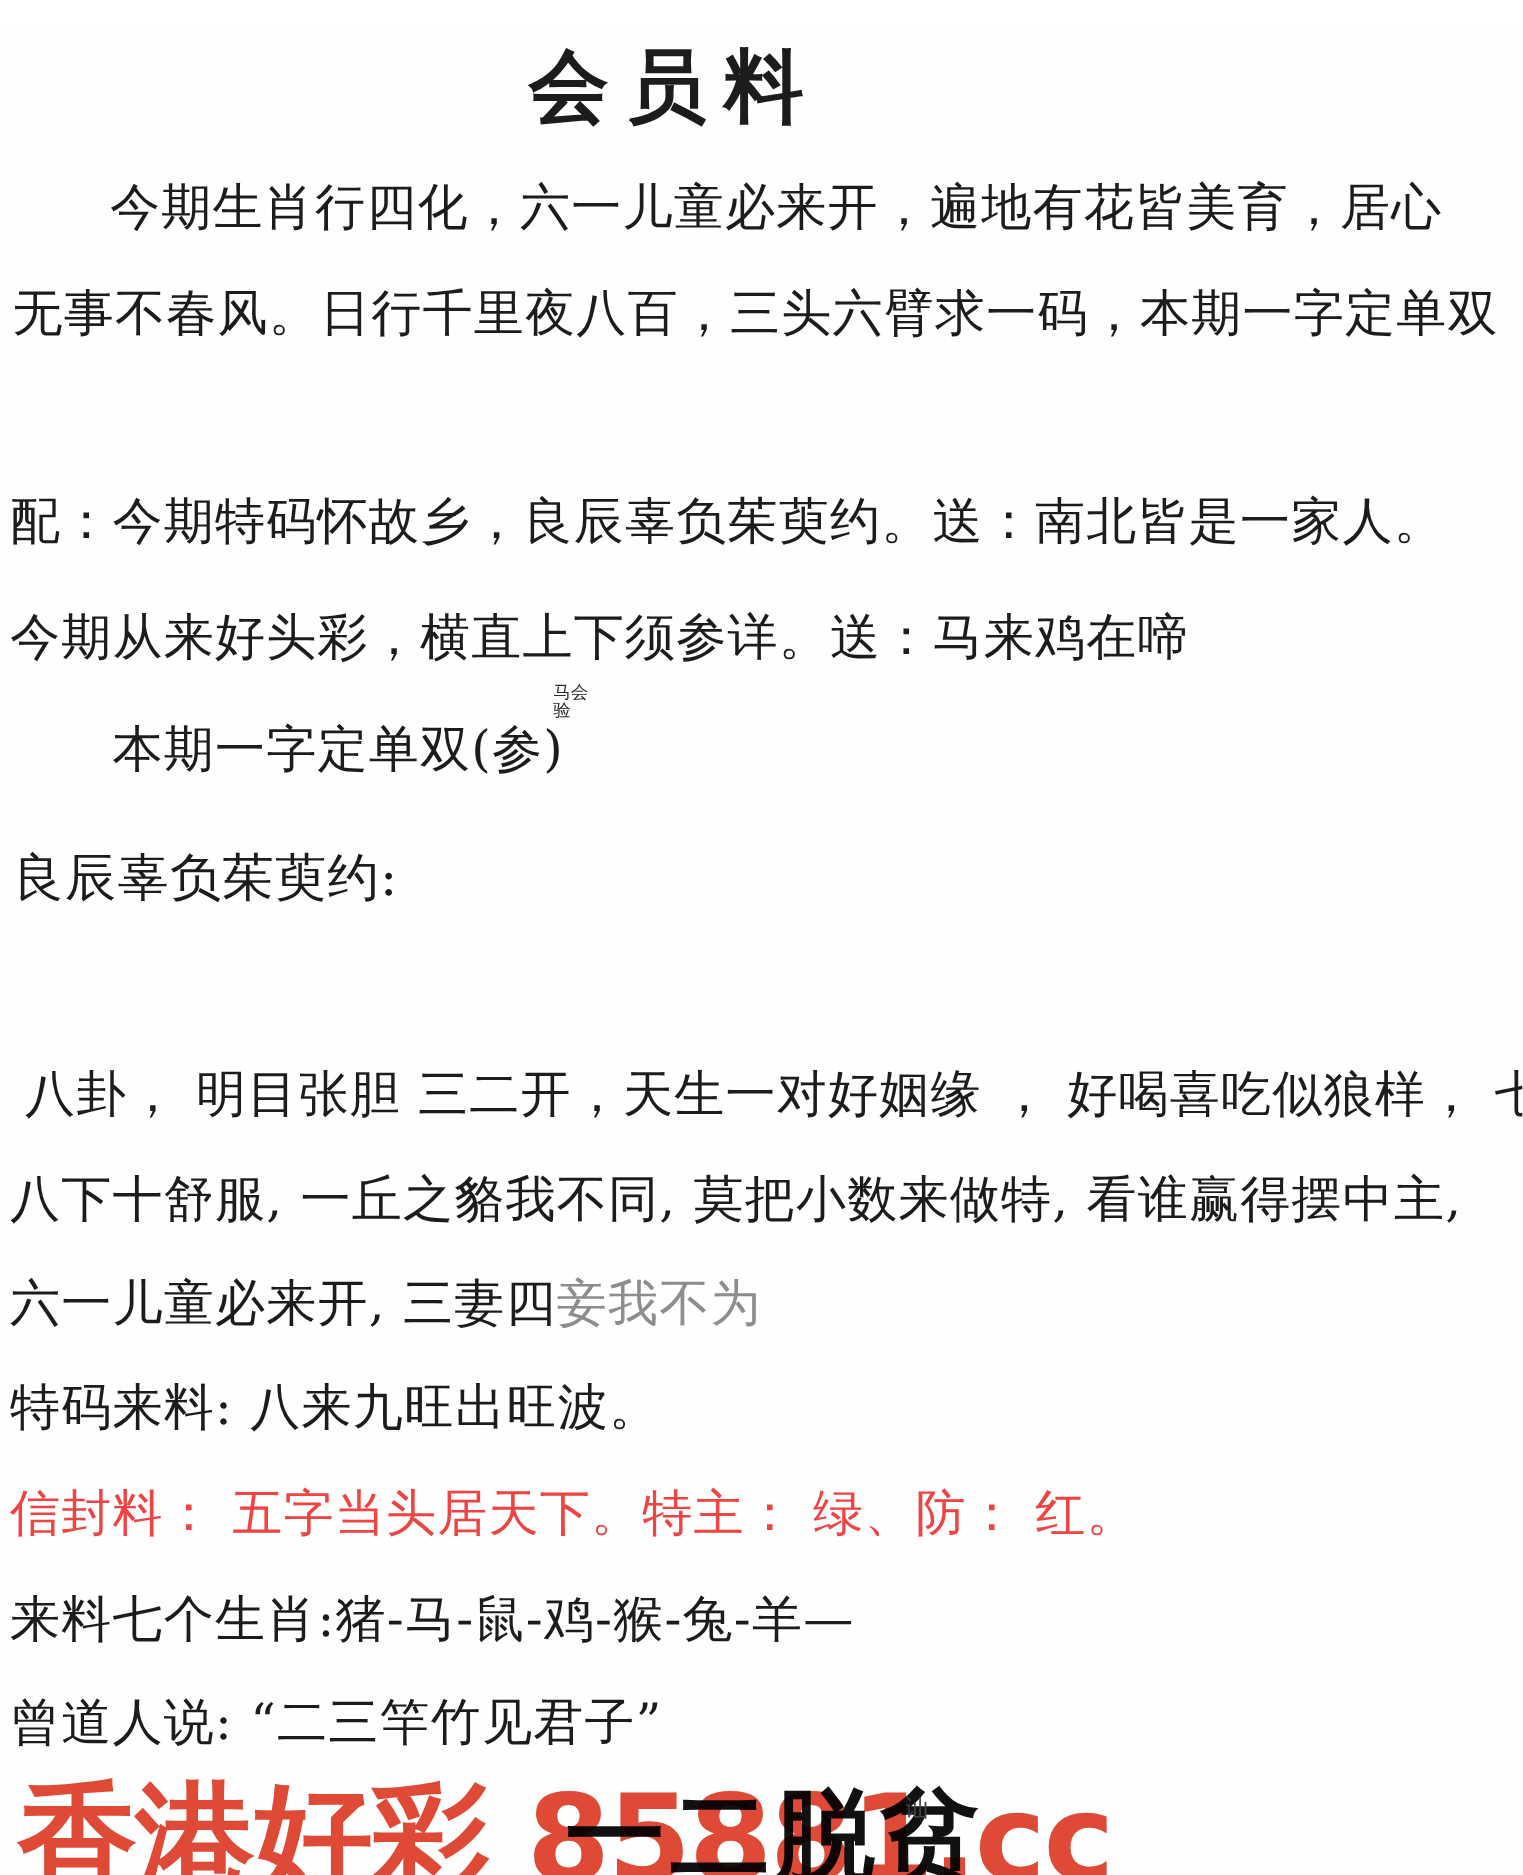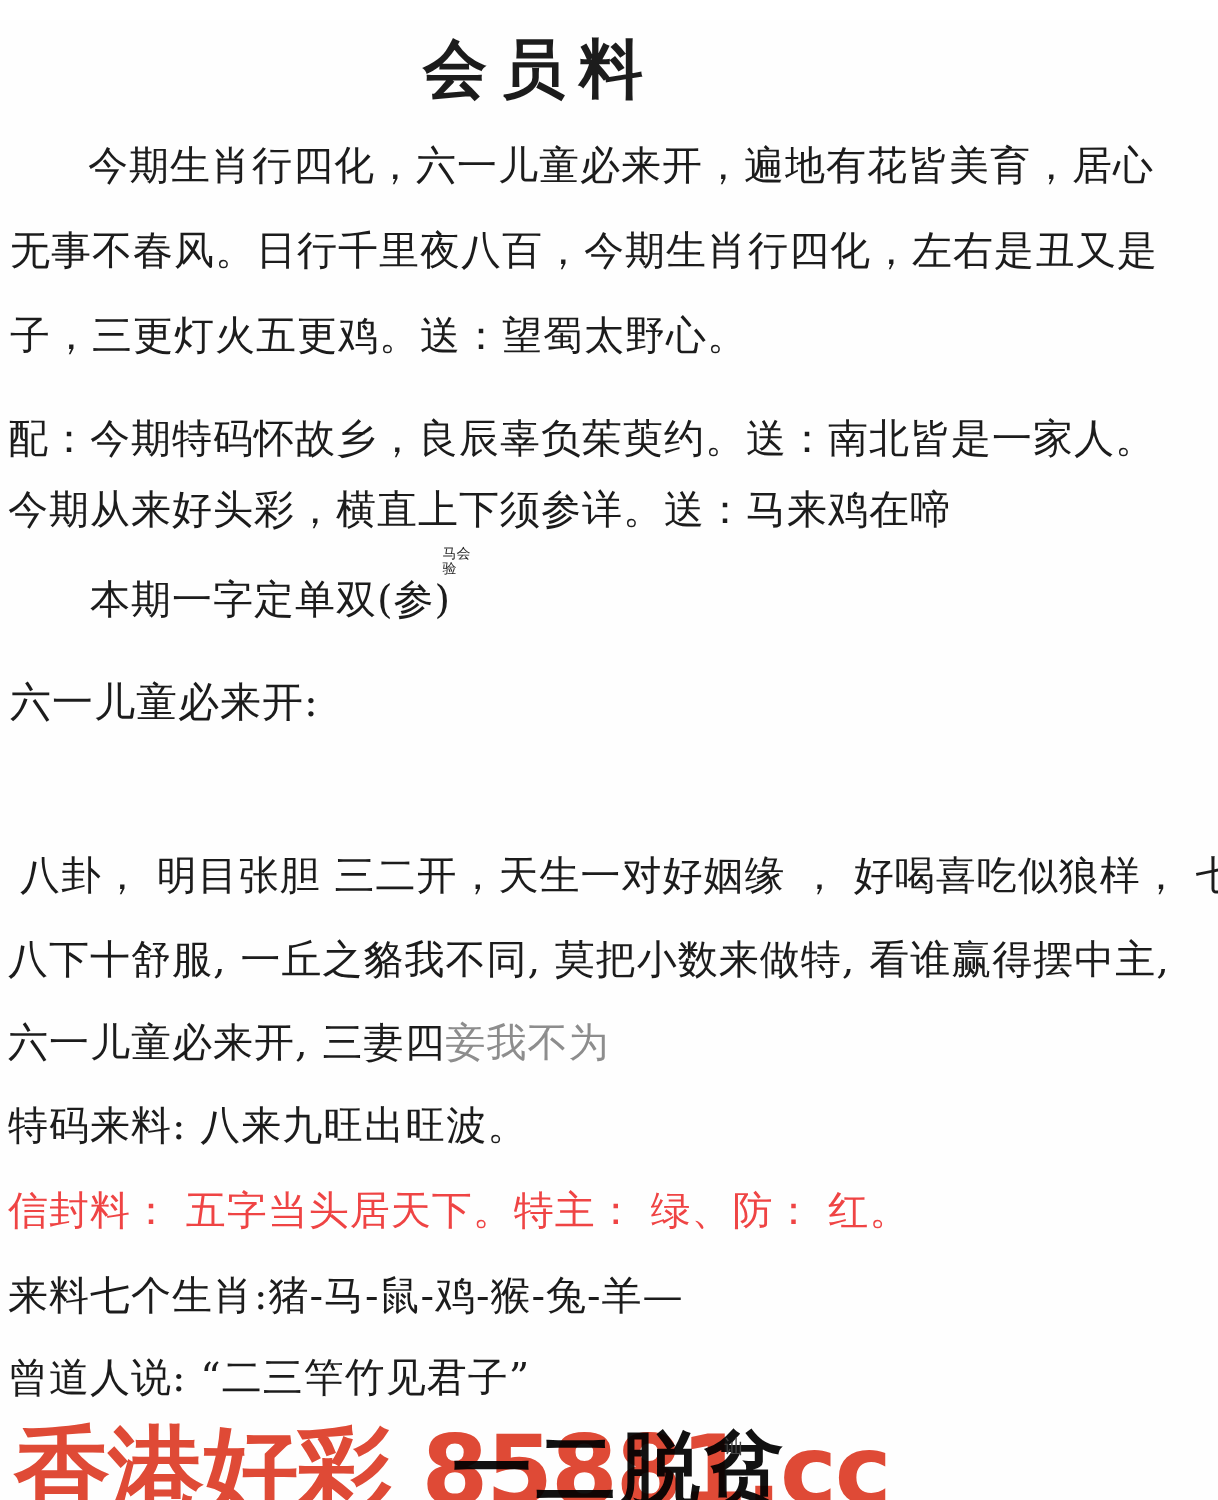--- a/index.html
+++ b/index.html
@@ -55,34 +55,33 @@
   }
 </style>
 </head>
 <body>
 
 <div id="page">
 
   <div class="title">会员料</div>
 
   <div class="line" style="top:118px;left:88px;">今期生肖行四化，六一儿童必来开，遍地有花皆美育，居心</div>
-  <div class="line" style="top:203px;left:10px;">无事不春风。日行千里夜八百，今期生肖行四化，左右是丑又是</div>
-  <div class="line" style="top:288px;left:10px;">子，三更灯火五更鸡。送：望蜀太野心。</div>
+  <div class="line" style="top:203px;left:10px;">无事不春风。日行千里夜八百，三头六臂求一码，本期一字定单双</div>
 
-  <div class="line" style="top:391px;left:8px;text-align:right;">配：今期特码怀故乡，良辰辜负茱萸约。送：南北皆是一家人。</div>
+  <div class="line" style="top:369px;left:8px;text-align:right;">配：今期特码怀故乡，良辰辜负茱萸约。送：南北皆是一家人。</div>
   <div class="line" style="top:462px;left:8px;">今期从来好头彩，横直上下须参详。送：马来鸡在啼</div>
 
   <div class="line" style="top:552px;left:90px;">
     <span>本期一字定单双(参</span><span class="ruby-wrap"><span class="ruby">
           <div>马会</div>
           <div>验</div>
         </span><span>)</span></span>
   </div>
 
-  <div class="line" style="top:655px;left:10px;font-size:41px;">六一儿童必来开:</div>
+  <div class="line" style="top:655px;left:10px;font-size:41px;">良辰辜负茱萸约:</div>
 
   <div class="line" style="top:828px;left:20px;">八卦， 明目张胆 三二开，天生一对好姻缘 ， 好喝喜吃似狼样， 七上</div>
   <div class="line" style="top:912px;left:8px;">八下十舒服, 一丘之貉我不同, 莫把小数来做特, 看谁赢得摆中主,</div>
   <div class="line" style="top:1078px;left:8px;">特码来料: 八来九旺出旺波。</div>
 
   <div class="line" style="top:995px;left:8px;">
     <span>六一儿童必来开, 三妻四</span><span class="faint">妾我不为</span>
   </div>
 
   <div class="line soft" style="top:1163px;left:8px;">

